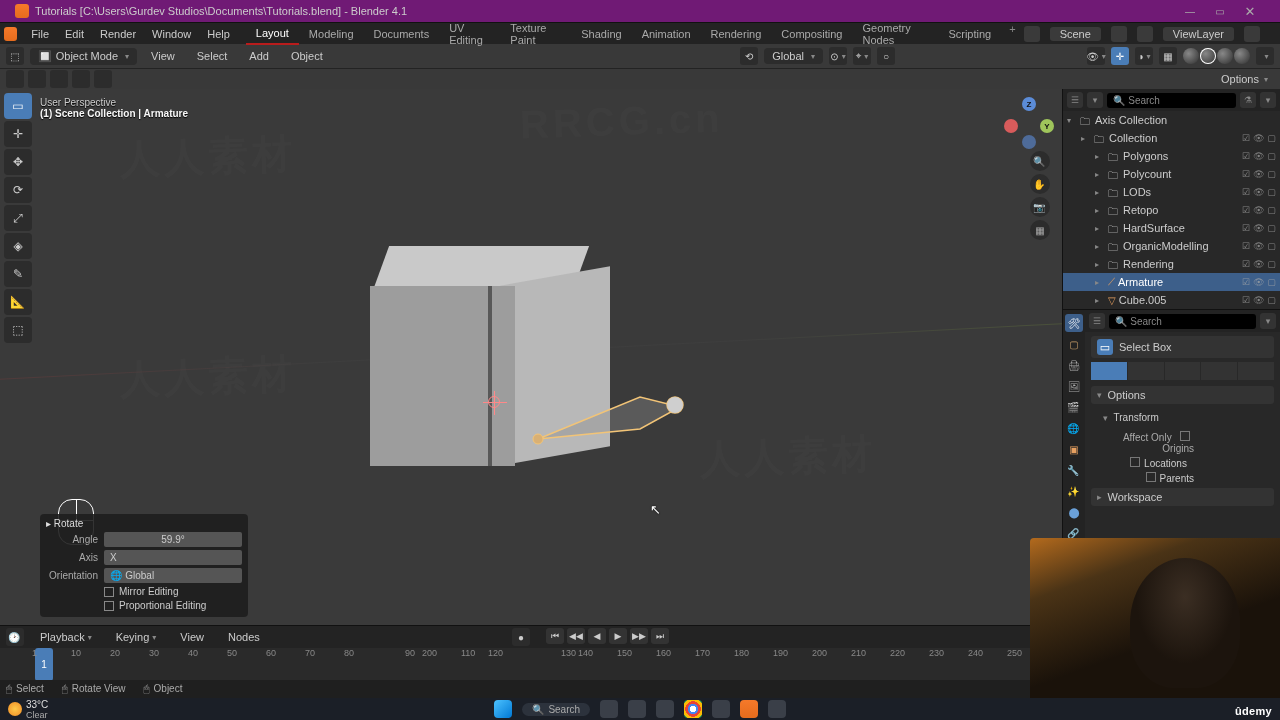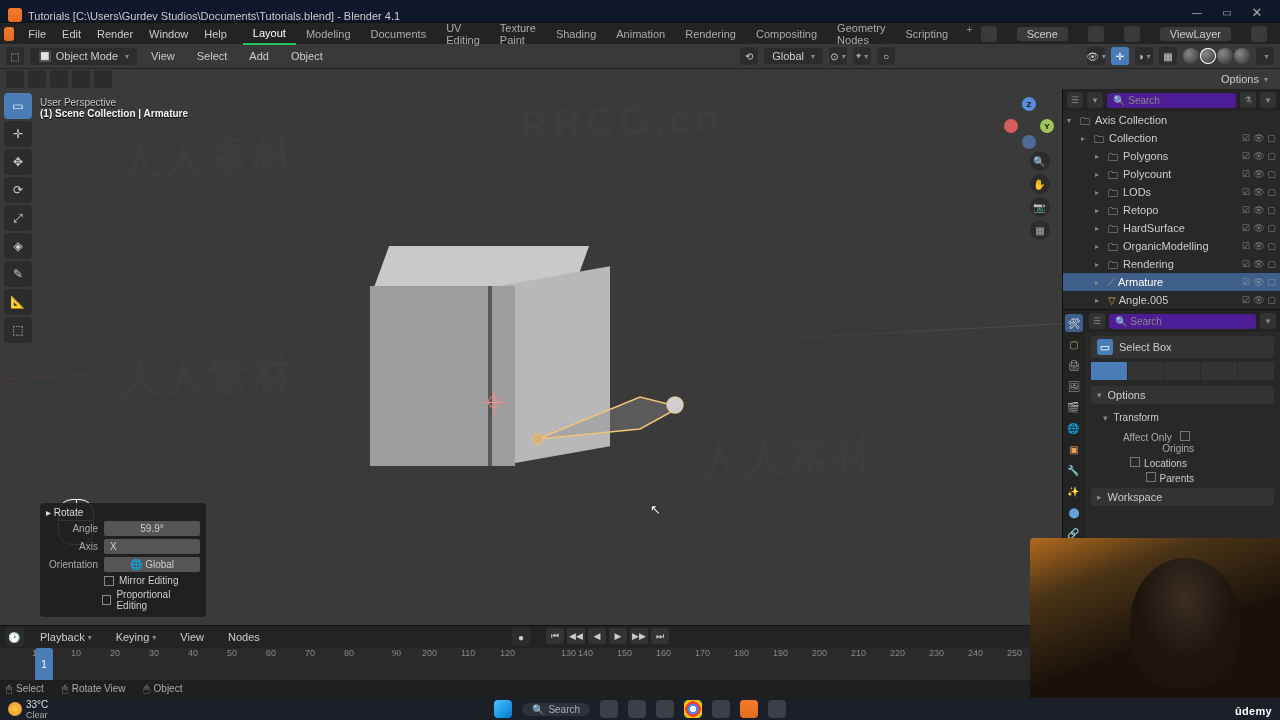--- a/index.html
+++ b/index.html
@@ -1,33 +1,33 @@
 <!DOCTYPE html>
 <html><head>
 <meta charset="utf-8">
 <style>
 * { margin:0; padding:0; box-sizing:border-box; font-family:"Segoe UI",Arial,sans-serif; user-select:none; }
 body { width:1280px; height:720px; background:#393939; color:#ccc; font-size:11px; overflow:hidden; position:relative; }
 
 
-.title-bar { height:22px; background:#0f172a; display:flex; align-items:flex-end; padding:0 8px; }
+.title-bar { height:22px; background:#701a75; display:flex; align-items:center; padding:0 15px; }
 .blender-icon { width:14px; height:14px; background:linear-gradient(#f5792a,#e66c1d); border-radius:3px; margin-right:6px; }
 .title-text { flex:1; font-size:11px; color:#ccc; }
 .win-btns { display:flex; gap:0; }
 .win-btn { width:30px; height:20px; display:flex; align-items:center; justify-content:center; color:#aaa; font-size:10px; }
 .win-btn.close { padding-top:0px; font-size:13px }
 
 
 .menu-bar { height:22px; background:#232323; display:flex; align-items:center; font-size:11px; border-top:1px solid #111; }
 .menu-item { padding:0 8px; color:#ccc; height:22px; display:flex; align-items:center; }
 .workspace-tabs { display:flex; margin-left:8px; }
 .ws-tab { padding:0 10px; height:22px; display:flex; align-items:center; color:#aaa; }
-.ws-tab.active { color:#fff; border-bottom:2px solid #22c55e; }
+.ws-tab.active { color:#fff; border-bottom:2px solid #b91c1c; }
 .ws-add { padding:0 8px; color:#888; }
-.right-menu { margin-left:auto; display:flex; align-items:center; gap:20px; padding-right:13px; }
+.right-menu { margin-left:auto; display:flex; align-items:center; gap:10px; padding-right:20px; }
 .scene-box { background:#3a3a3a; padding:1px 10px; border-radius:3px; font-size:11px; }
 .sq-icon { width:16px; height:16px; background:#3a3a3a; border-radius:3px; }
 
 
 .mode-row { height:25px; background:#393939; border-bottom:1px solid #232323; display:flex; align-items:center; padding:0 6px; gap:6px; }
 .mode-select { background:#2c2c2c; padding:2px 8px; border-radius:4px; display:flex; align-items:center; gap:4px; }
 .header-icon { width:18px; height:18px; background:#2c2c2c; border-radius:3px; display:flex; align-items:center; justify-content:center; font-size:10px; }
 .shading-balls { display:flex; gap:1px; }
 .ball { width:16px; height:16px; border-radius:50%; background:radial-gradient(circle at 35% 35%, #888, #2d2d2d); }
 .ball.sel { box-shadow:inset 0 0 0 1px #fff; }
@@ -69,41 +69,41 @@
 .cube .front { position:absolute; left:0; top:40px; width:145px; height:180px; background:#9d9d9d; }
 .cube .side { position:absolute; left:130px; top:30px; width:110px; height:180px; background:#b8b8b8; transform:skewY(-10deg); }
 .cube .ctr { position:absolute; left:118px; top:150px; width:12px; height:12px; border:1px solid #f88; border-radius:50%; }
 .cube .ctr::before, .cube .ctr::after { content:""; position:absolute; background:#f88; }
 .cube .ctr::before { left:-6px; top:5px; width:24px; height:1px; }
 .cube .ctr::after  { left:5px; top:-6px; width:1px; height:24px; }
 .bone-shape { position:absolute; left:530px; top:300px; width:160px; height:60px; }
 .bone-shape svg { overflow:visible; }
 
 
-.op-panel { position:absolute; left:40px; bottom:8px; width:166px; background:rgba(30,30,30,.9); border-radius:4px; padding:4px 6px 6px; font-size:10px; }
+.op-panel { position:absolute; left:40px; bottom:8px; width:208px; background:rgba(30,30,30,.9); border-radius:4px; padding:4px 6px 6px; font-size:10px; }
 .op-row { display:flex; align-items:center; margin-top:3px; }
 .op-row .lbl { width:58px; text-align:right; padding-right:6px; color:#aaa; }
 .op-field { flex:1; background:#555; border-radius:2px; padding:2px 6px; text-align:center; }
 .op-check { width:10px; height:10px; border:1px solid #888; margin-right:5px; }
 
 
 .mouse-hud { position:absolute; left:58px; bottom:80px; width:36px; height:46px; border:1.5px solid #fff; border-radius:14px; }
 .mouse-hud::before { content:""; position:absolute; left:50%; top:0; width:1px; height:20px; background:#fff; }
 .mouse-hud::after  { content:""; position:absolute; left:0; top:20px; right:0; height:1px; background:#fff; }
 
 
 .cursor-arrow { position:absolute; color:#fff; font-size:13px; text-shadow:0 0 2px #000; }
 
 
 .right-col { width:218px; display:flex; flex-direction:column; background:#232323; border-left:1px solid #111; }
 
 
 .outliner { flex:0 0 199px; display:flex; flex-direction:column; border-bottom:1px solid #111; background:#282828; }
 .outliner-hdr { height:22px; display:flex; align-items:center; padding:0 4px; gap:4px; background:#232323; }
-.search { flex:1; background:#4c1d95; border-radius:3px; padding:2px 6px; color:#888; font-size:10px; }
+.search { flex:1; background:#000000; border-radius:3px; padding:2px 6px; color:#888; font-size:10px; }
 .filter-ic { width:16px; height:16px; background:#333; border-radius:3px; display:flex; align-items:center; justify-content:center; color:#888; font-size:9px }
 .outliner-tree { flex:1; overflow:hidden; font-size:11px; }
 .tree-row { height:18px; display:flex; align-items:center; padding-left:4px; gap:3px; }
 .tree-row.depth1 { padding-left:18px; }
 .tree-row.depth2 { padding-left:32px; }
 .tree-row.sel { background:#3d5f8a; color:#fff; }
 .tri { width:10px; color:#888; font-size:8px; }
 .coll-ic { width:12px; height:12px; color:#e6e6e6; font-size:10px; }
 .obj-ic { color:#e6a060; font-size:10px; }
 .row-right { margin-left:auto; display:flex; gap:3px; padding-right:4px; color:#aaa; font-size:9px; }
@@ -316,21 +316,21 @@
       <div class="op-row">
           <div class="lbl">Angle</div>
           <div class="op-field">59.9°</div>
         </div>
       <div class="op-row">
           <div class="lbl">Axis</div>
           <div class="op-field" style="text-align:left">X</div>
         </div>
       <div class="op-row">
           <div class="lbl">Orientation</div>
-          <div class="op-field" style="text-align:center">🌐 <span>Global</span></div>
+          <div class="op-field" style="text-align:left">🌐 <span>Global</span></div>
         </div>
       <div class="op-row">
           <div class="lbl"></div>
           <div class="op-check"></div>
           <span>Mirror Editing</span>
         </div>
       <div class="op-row">
           <div class="lbl"></div>
           <div class="op-check"></div>
           <span>Proportional Editing</span>
@@ -442,21 +442,21 @@
             <span>Armature</span>
             <div class="row-right">
               <span>☑</span>
               <span>👁</span>
               <span>▢</span>
             </div>
           </div>
           <div class="tree-row depth2">
             <span class="tri">▸</span>
             <span class="obj-ic">▽</span>
-            <span>Angle.005</span>
+            <span>Cube.005</span>
             <div class="row-right">
               <span>☑</span>
               <span>👁</span>
               <span>▢</span>
             </div>
           </div>
         </div>
     </div>
 
     <div class="props">
@@ -548,24 +548,24 @@
     <div class="playhead">1</div>
   <div class="tick" style="left: 32px;">1</div>
       <div class="tick" style="left: 71px;">10</div>
       <div class="tick" style="left: 110px;">20</div>
       <div class="tick" style="left: 149px;">30</div>
       <div class="tick" style="left: 188px;">40</div>
       <div class="tick" style="left: 227px;">50</div>
       <div class="tick" style="left: 266px;">60</div>
       <div class="tick" style="left: 305px;">70</div>
       <div class="tick" style="left: 344px;">80</div>
-      <div class="tick" style="left: 392px; font-family: Liberation Serif, serif;">90</div>
+      <div class="tick" style="left: 405px;">90</div>
       <div class="tick" style="left: 422px;">200</div>
       <div class="tick" style="left: 461px;">110</div>
-      <div class="tick" style="left: 500px;">120</div>
+      <div class="tick" style="left: 488px;">120</div>
       <div class="tick" style="left: 561px;">130</div>
       <div class="tick" style="left: 578px;">140</div>
       <div class="tick" style="left: 617px;">150</div>
       <div class="tick" style="left: 656px;">160</div>
       <div class="tick" style="left: 695px;">170</div>
       <div class="tick" style="left: 734px;">180</div>
       <div class="tick" style="left: 773px;">190</div>
       <div class="tick" style="left: 812px;">200</div>
       <div class="tick" style="left: 851px;">210</div>
       <div class="tick" style="left: 890px;">220</div>

